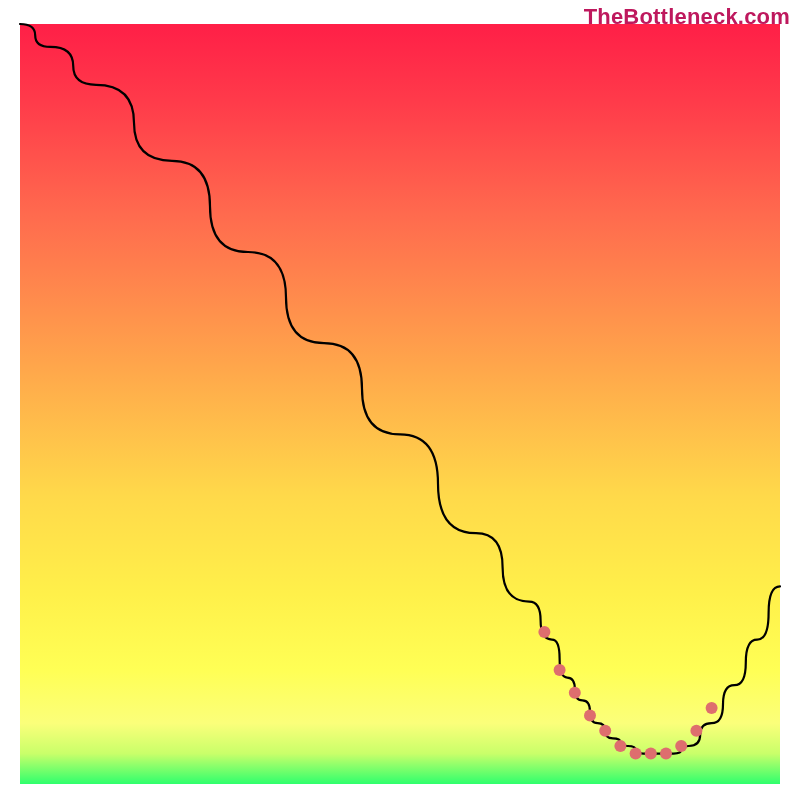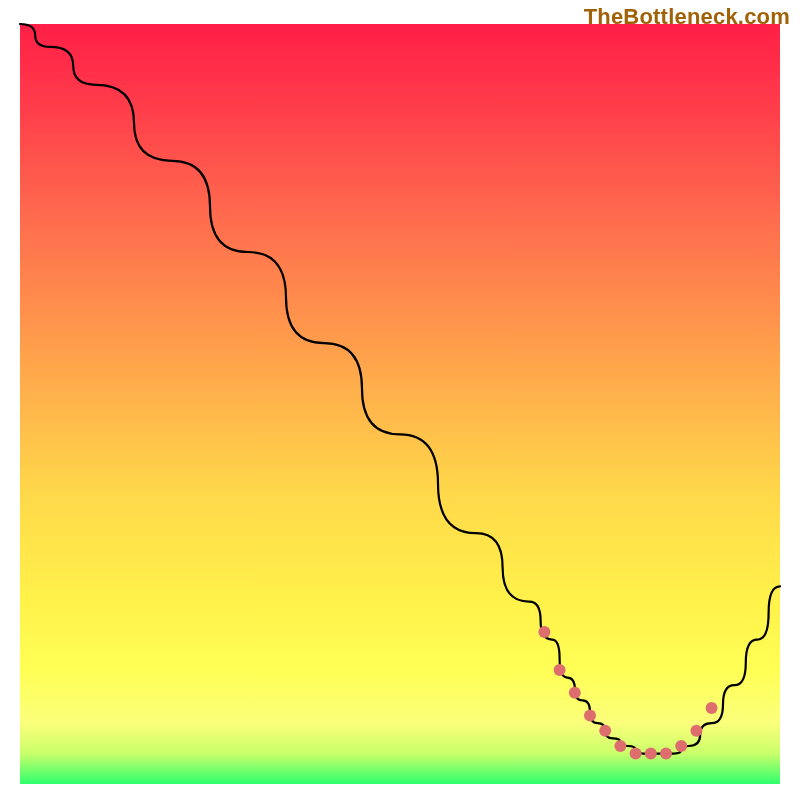--- a/index.html
+++ b/index.html
@@ -15,21 +15,21 @@
     position: relative;
     width: 800px;
     height: 800px;
   }
   .watermark {
     position: absolute;
     top: 4px;
     right: 10px;
     font-size: 22px;
     font-weight: 600;
-    color: #a16207;
+    color: #be185d;
     letter-spacing: 0.2px;
     z-index: 3;
   }
   .plot-area {
     position: absolute;
     left: 20px;
     top: 24px;
     width: 760px;
     height: 760px;
     background: linear-gradient(

